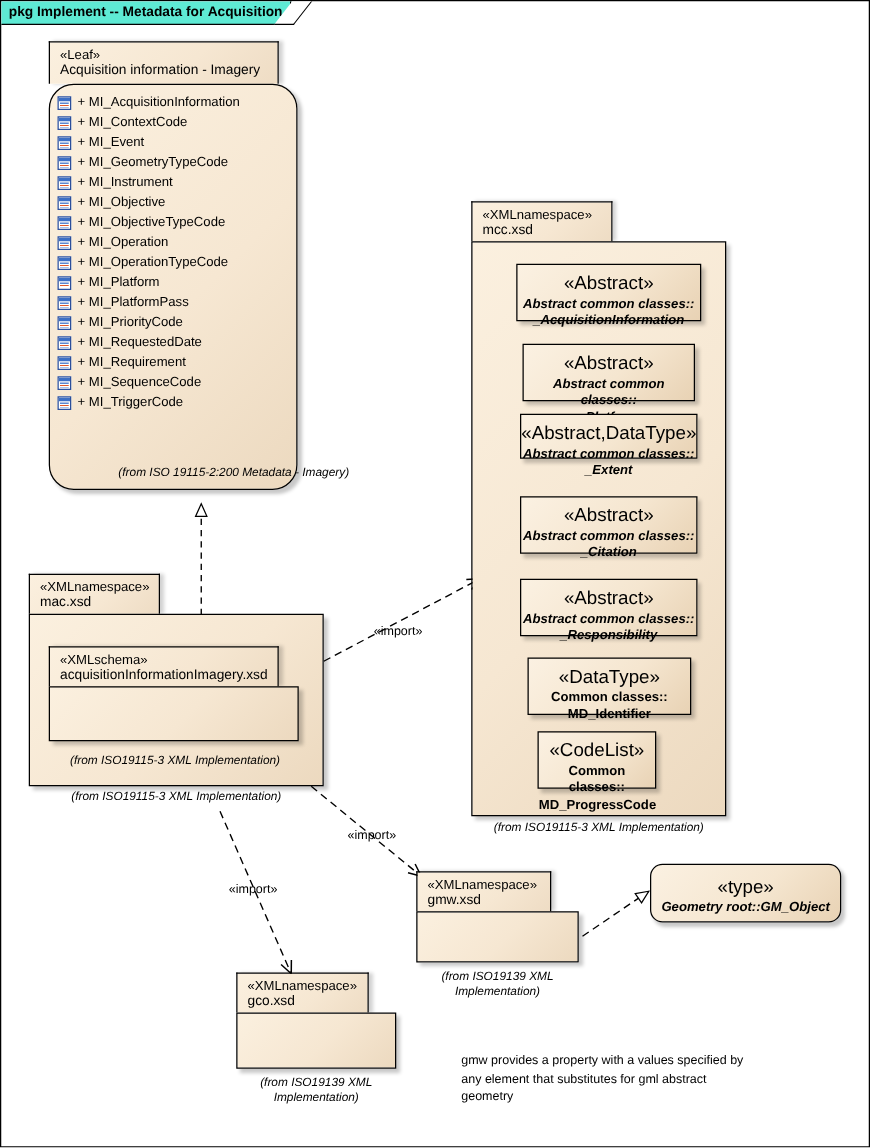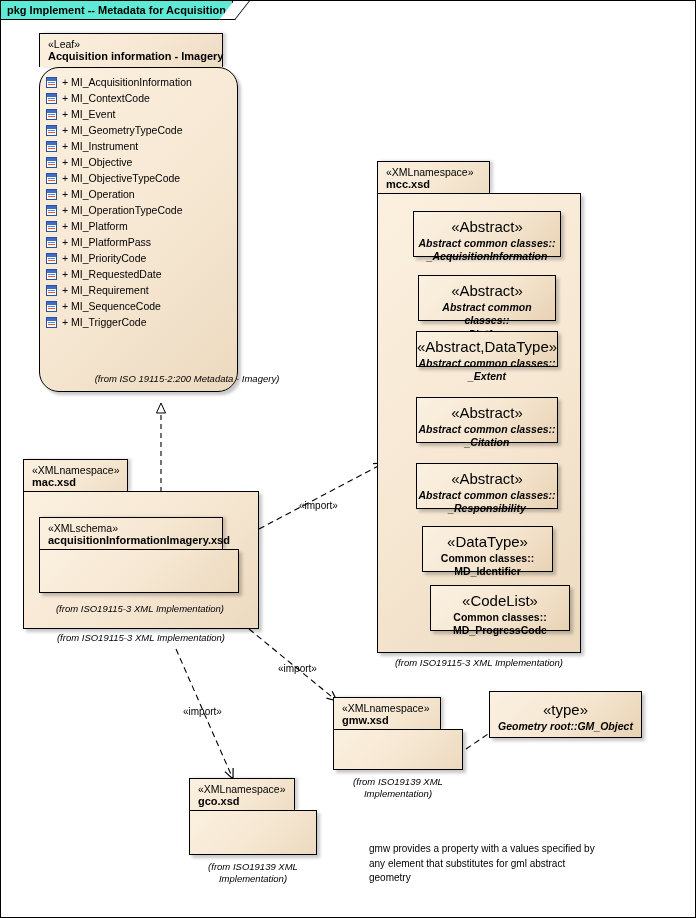--- a/index.html
+++ b/index.html
@@ -57,21 +57,21 @@
     border: 1px solid #000;
     box-shadow: 3px 3px 3px rgba(0,0,0,0.22);
   }
   .stereo {
     font-size: 10.5px;
     color: #000;
     white-space: nowrap;
   }
   .pkgname {
     font-size: 11px;
-    font-weight: bold;
+    font-weight: normal;
     color: #000;
     white-space: nowrap;
   }
   .fromlabel {
     position: absolute;
     font-size: 9.5px;
     font-style: italic;
     color: #000;
     text-align: center;
     line-height: 1.25;
@@ -315,21 +315,21 @@
     <div class="nm ital">Abstract common classes::</div>
     <div class="nm ital">_Responsibility</div>
   </div>
 
   <div class="clsbox" style="left:421px; top:525px; width:131px; height:46px;">
     <div class="st">«DataType»</div>
     <div class="nm">Common classes::</div>
     <div class="nm">MD_Identifier</div>
   </div>
 
-  <div class="clsbox" style="left:429px; top:584px; width:140px; height:46px;">
+  <div class="clsbox" style="left:429px; top:584px; width:95px; height:46px;">
     <div class="st">«CodeList»</div>
     <div class="nm">Common classes::</div>
     <div class="nm">MD_ProgressCode</div>
   </div>
 
   <div class="fromlabel" style="left:376px; top:656px; width:204px;">(from ISO19115-3 XML Implementation)</div>
 
   <div class="pkg-tab" style="left:22px; top:458px; width:105px; height:32px;">
     <div class="stereo">«XMLnamespace»</div>
     <div class="pkgname">mac.xsd</div>
@@ -358,21 +358,21 @@
   <div class="pkg-tab" style="left:188px; top:777px; width:106px; height:32px;">
     <div class="stereo">«XMLnamespace»</div>
     <div class="pkgname">gco.xsd</div>
   </div>
   <div class="pkg-body" style="left:188px; top:809px; width:128px; height:45px;"></div>
   <div class="fromlabel" style="left:188px; top:860px; width:128px;">
     <span>(from ISO19139 XML</span><br>
     <span>Implementation)</span>
   </div>
 
-  <div class="clsbox" style="left:488px; top:690px; width:153px; height:47px; padding-top:8px;">
+  <div class="clsbox" style="left:519px; top:690px; width:153px; height:47px; padding-top:8px;border-radius:10px;">
     <div class="st">«type»</div>
     <div class="nm ital">Geometry root::GM_Object</div>
   </div>
 
   <div class="conlabel" style="left:298px; top:499px;">«import»</div>
   <div class="conlabel" style="left:277px; top:662px;">«import»</div>
   <div class="conlabel" style="left:182px; top:705px;">«import»</div>
 
   <div class="note" style="left:368px; top:841px; width:300px;">
     <span>gmw provides a property with a values specified by</span><br>

